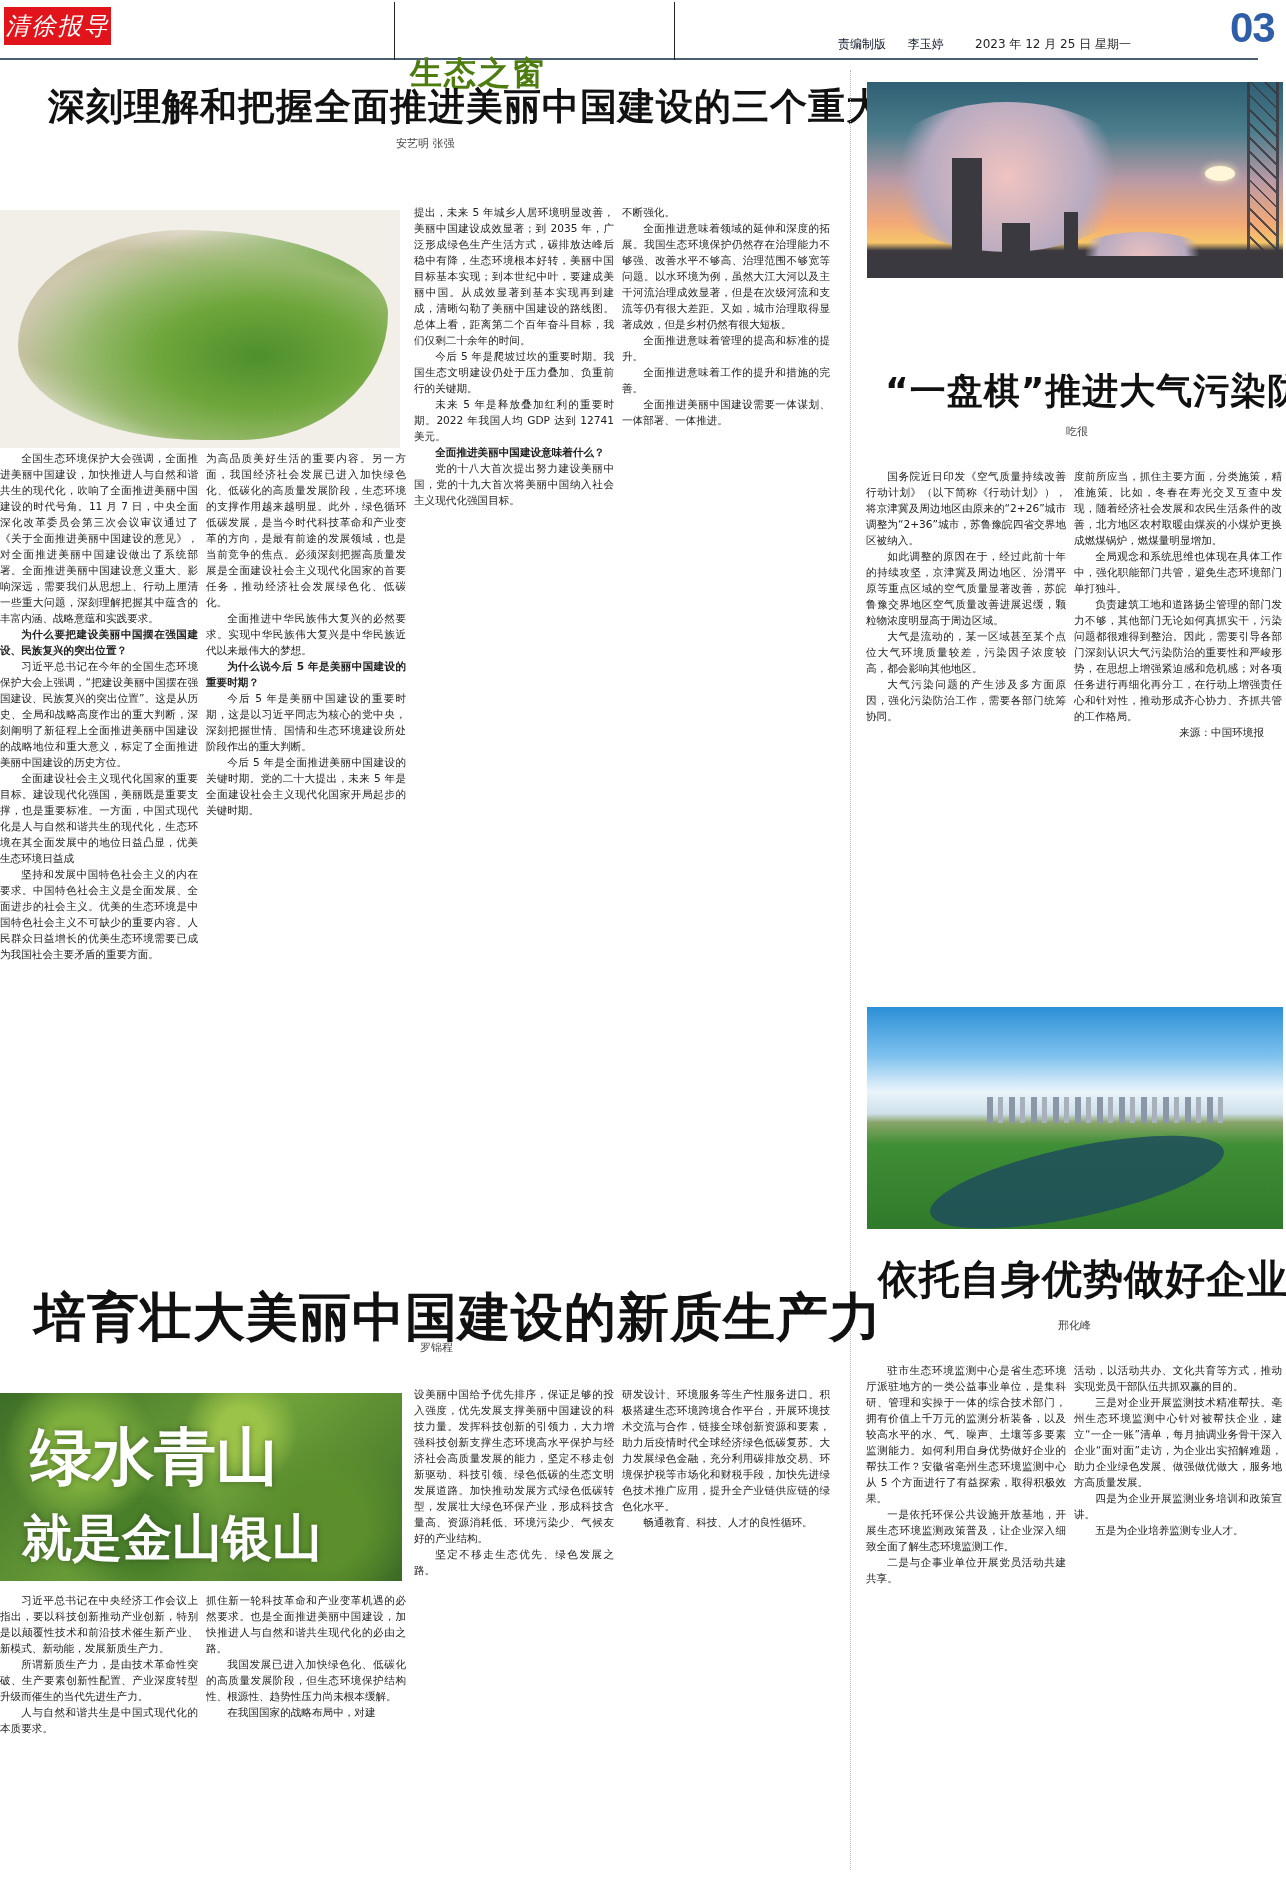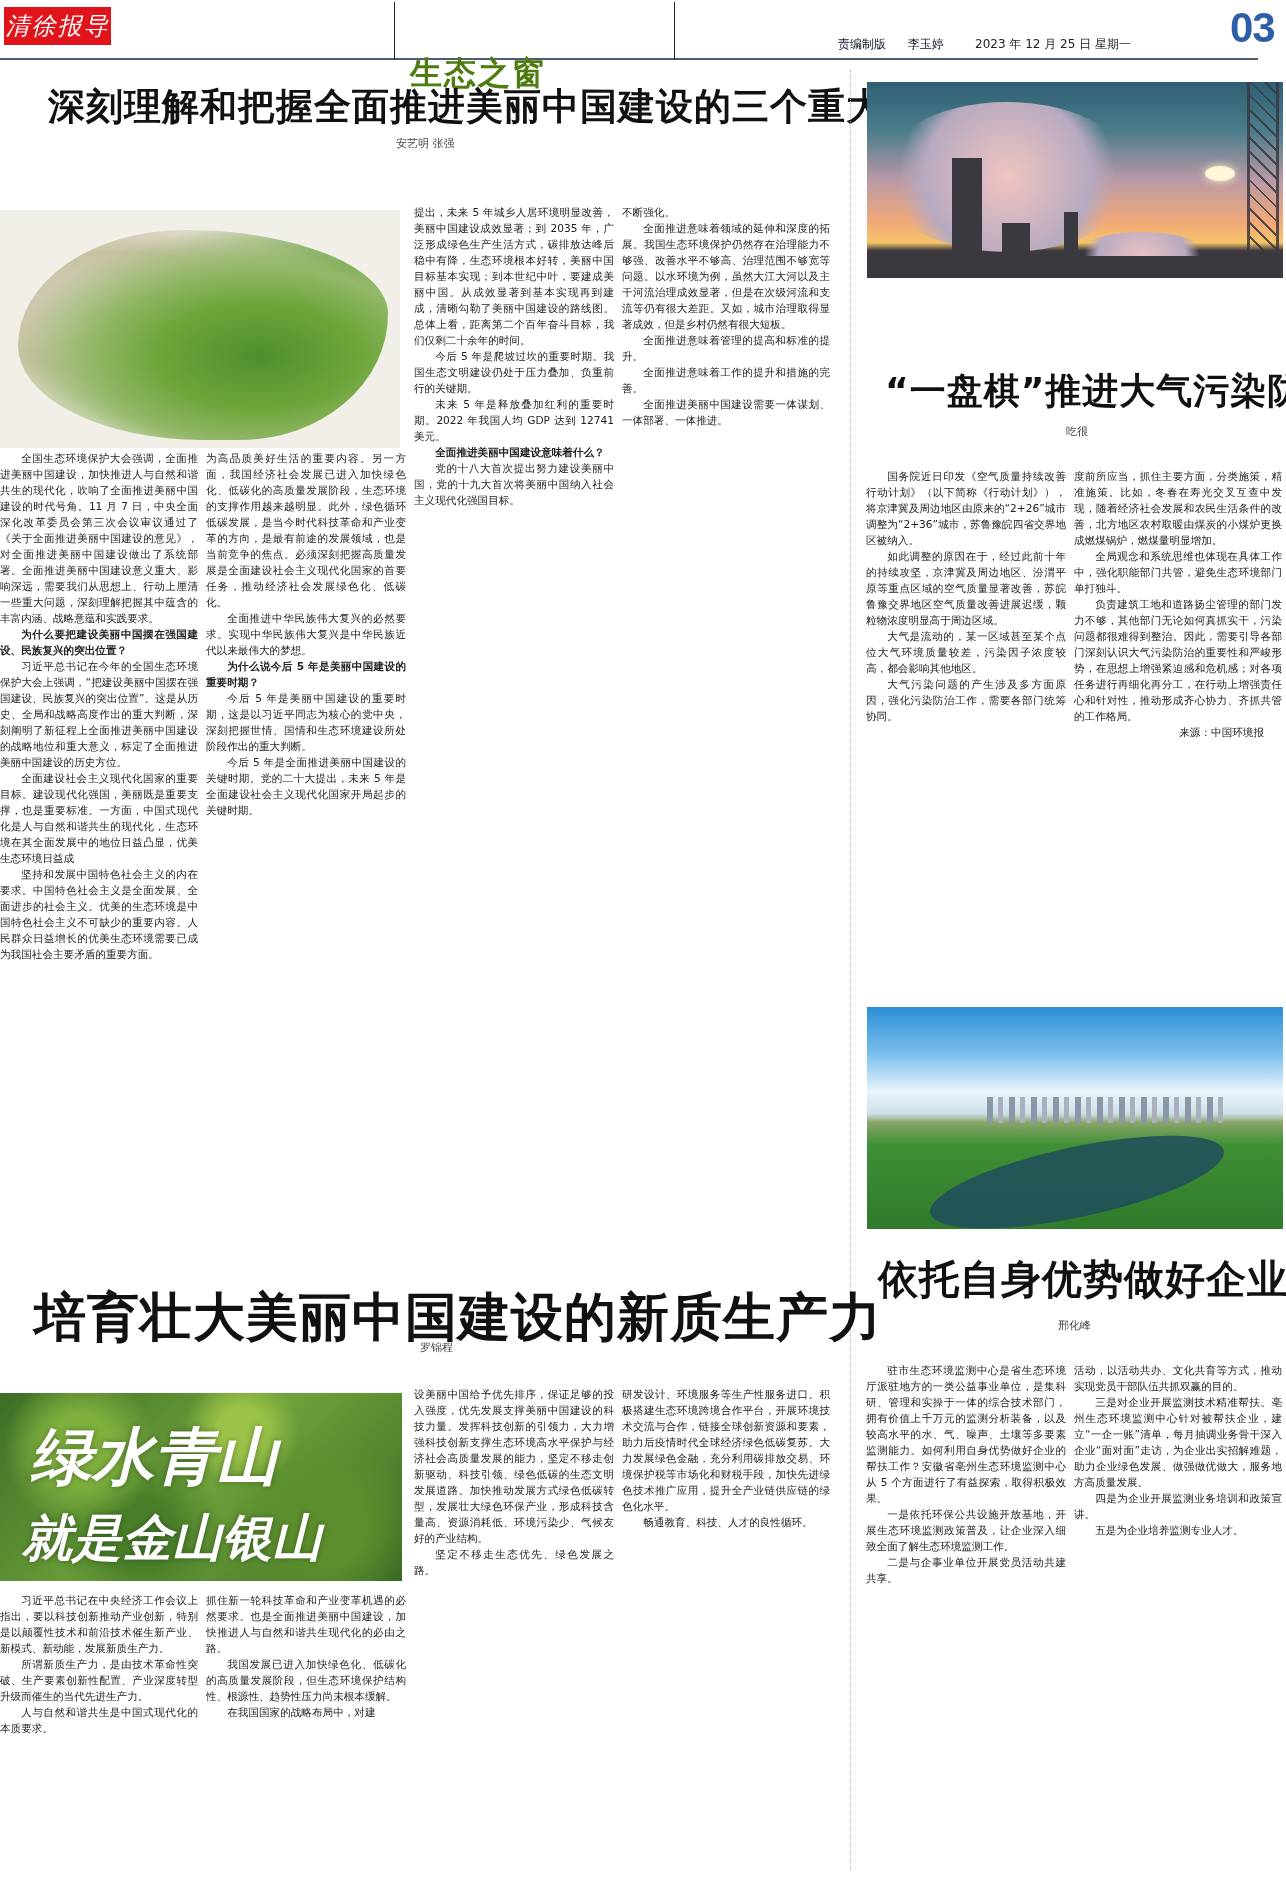--- a/index.html
+++ b/index.html
@@ -45,21 +45,21 @@
      background: linear-gradient(180deg, #2c8fd6 0%, #7dc1ee 22%, #eaf4fb 38%, #cfe0ea 48%, #8aa56a 52%, #3f8f35 62%, #2f7a2b 100%); }
   .river { position: absolute; left: 60px; top: 140px; width: 300px; height: 70px; border-radius: 50%; background: #1f4d5c; transform: rotate(-12deg); opacity: .85; }
   .skyline { position: absolute; left: 120px; top: 90px; width: 240px; height: 26px;
      background: repeating-linear-gradient(90deg, #8b97a6 0 6px, transparent 6px 11px, #a7b0bb 11px 16px, transparent 16px 22px); }
   .forest { left: 0; top: 1393px; width: 402px; height: 188px;
      background: radial-gradient(circle at 20% 30%, #7fb03e 0 10%, transparent 22%),
                  radial-gradient(circle at 60% 20%, #9cc349 0 8%, transparent 20%),
                  radial-gradient(circle at 80% 70%, #5c8f2c 0 12%, transparent 26%),
                  radial-gradient(circle at 35% 75%, #4a7f2a 0 12%, transparent 28%),
                  linear-gradient(135deg, #3d6e27, #6fa23a 50%, #3b6a25); }
-  .calli { position: absolute; color: #fff; font-family: "DejaVu Serif", serif; font-style: italic; font-weight: bold;
+  .calli { position: absolute; color: #fff; font-family: "DejaVu Serif", serif; font-weight: bold;
            text-shadow: 0 0 6px rgba(0,0,0,.35); white-space: nowrap; }
 </style>
 </head>
 <body>
 
 <div class="masthead">
   <div class="logo">清徐报导</div>
   <div class="mast-divider"></div>
   <div class="section-title">生态之窗</div>
   <div class="mast-divider2"></div>

